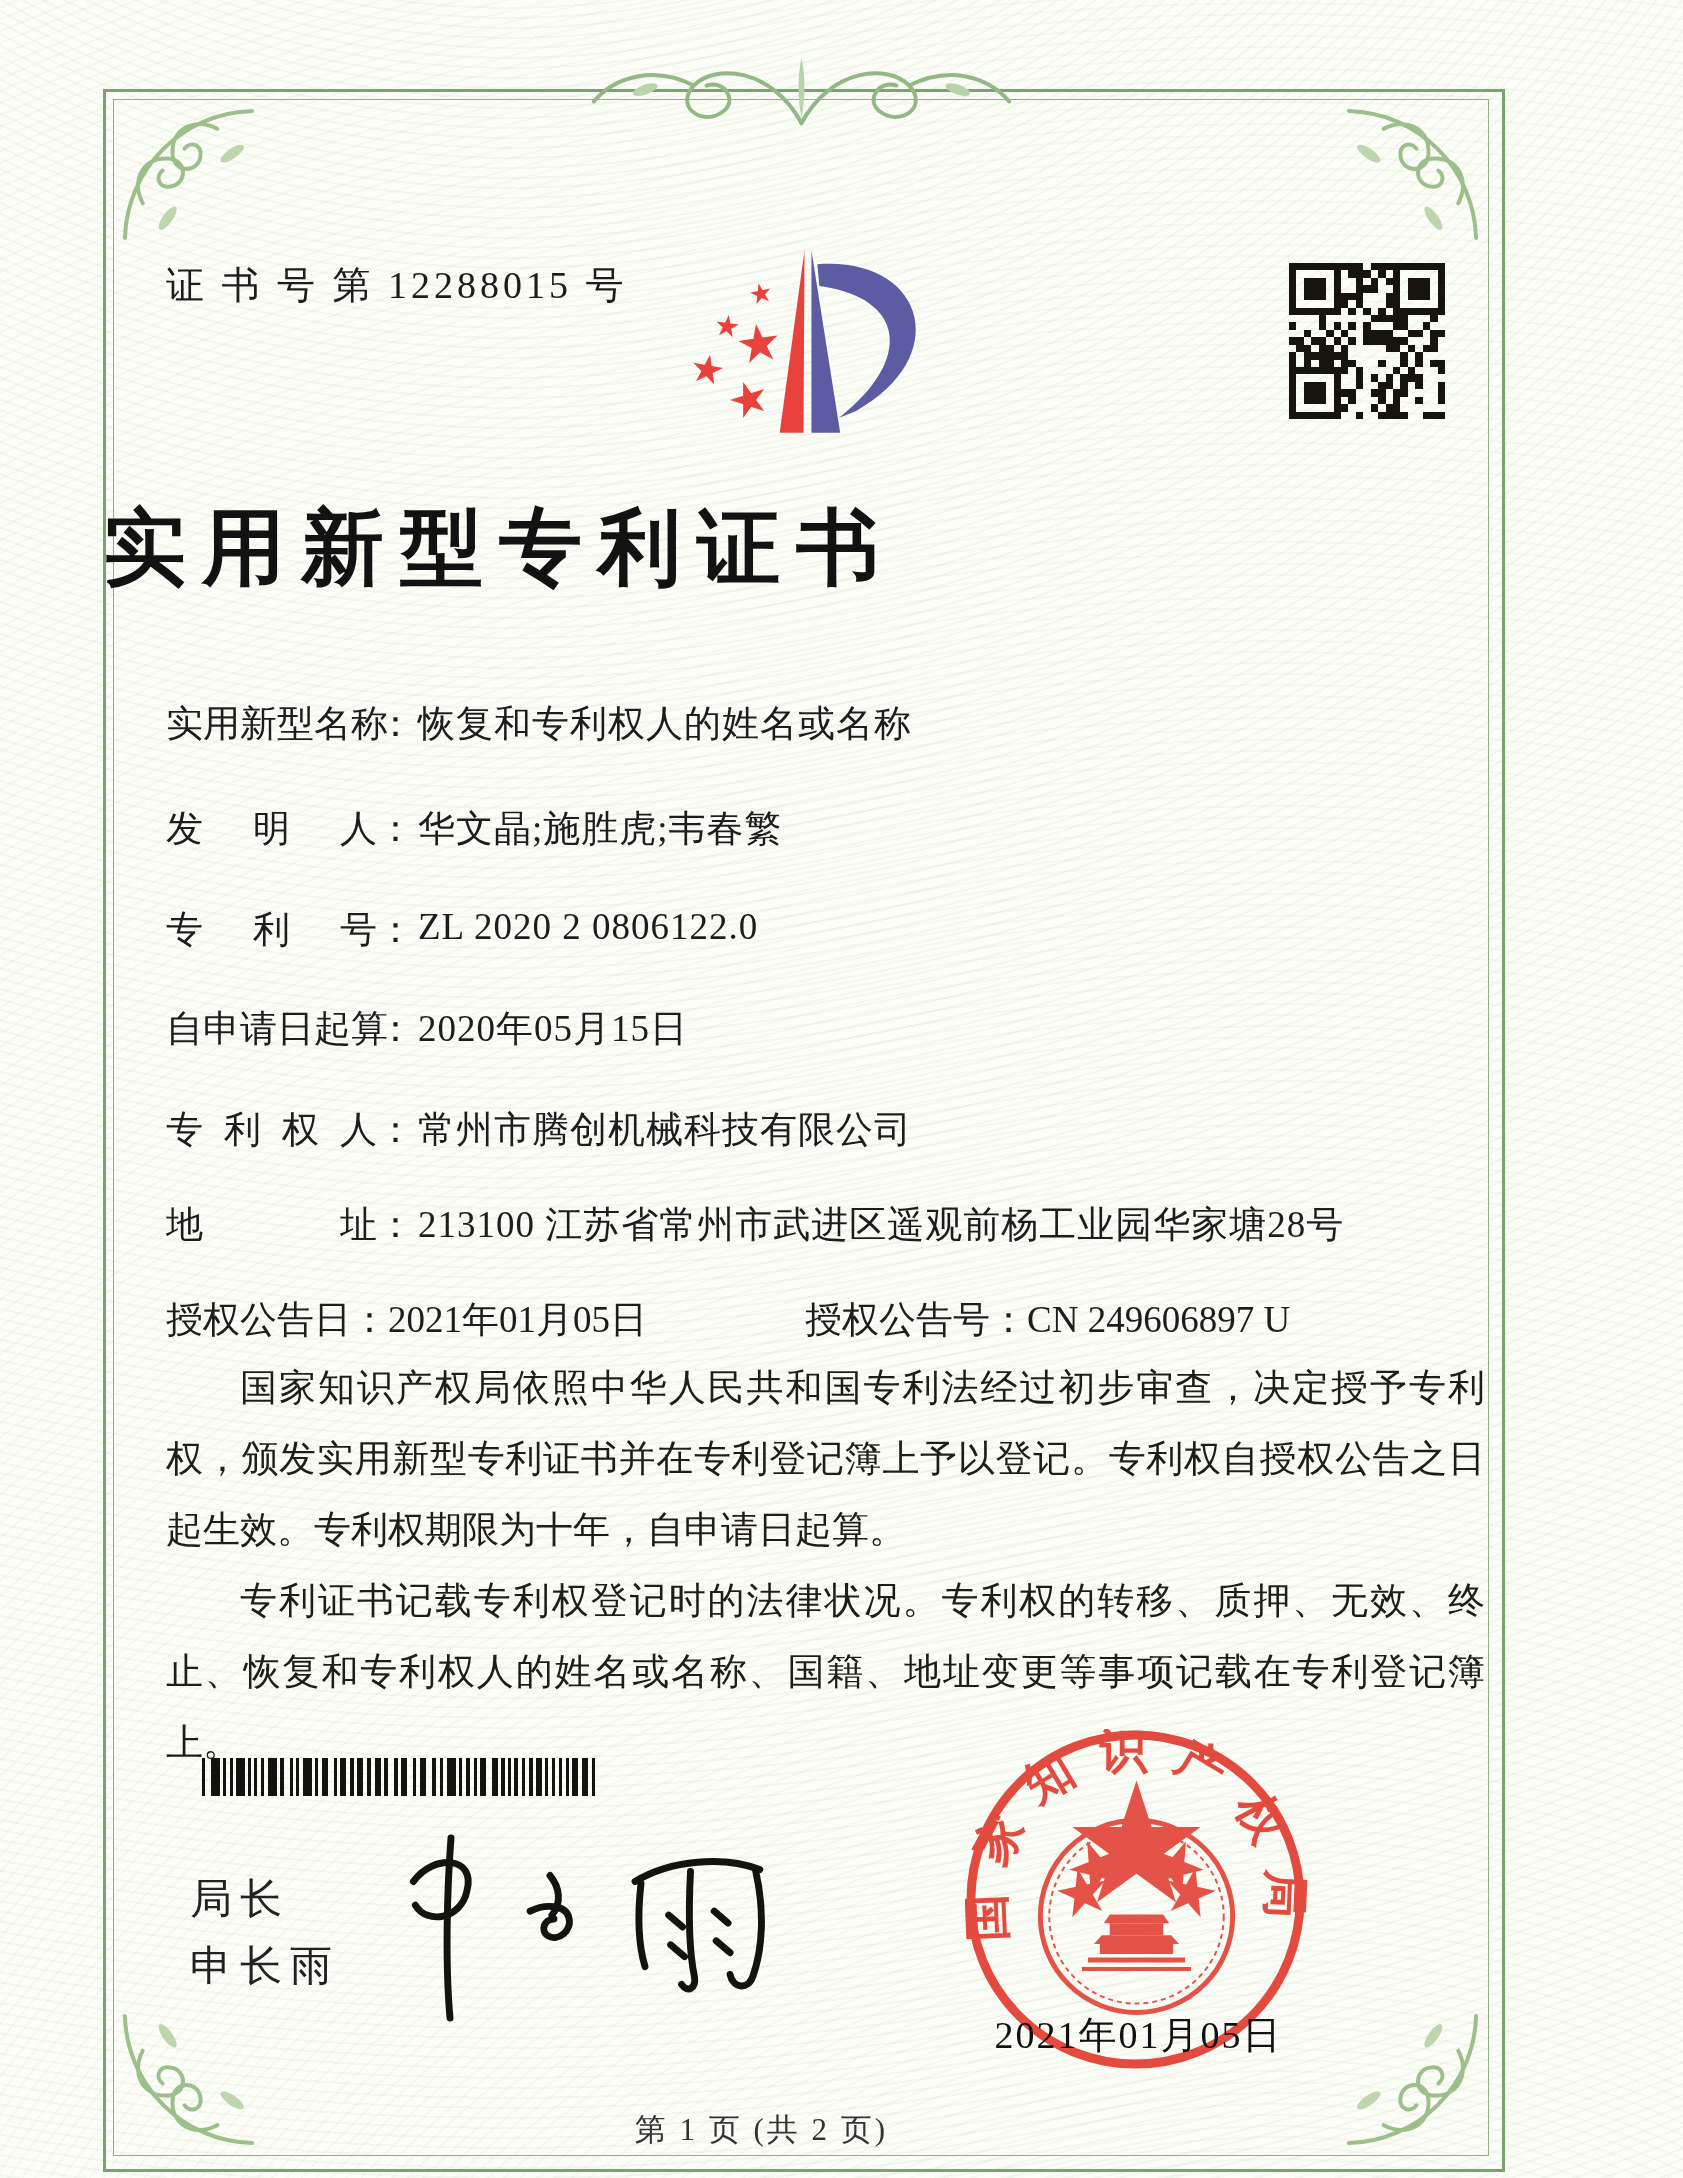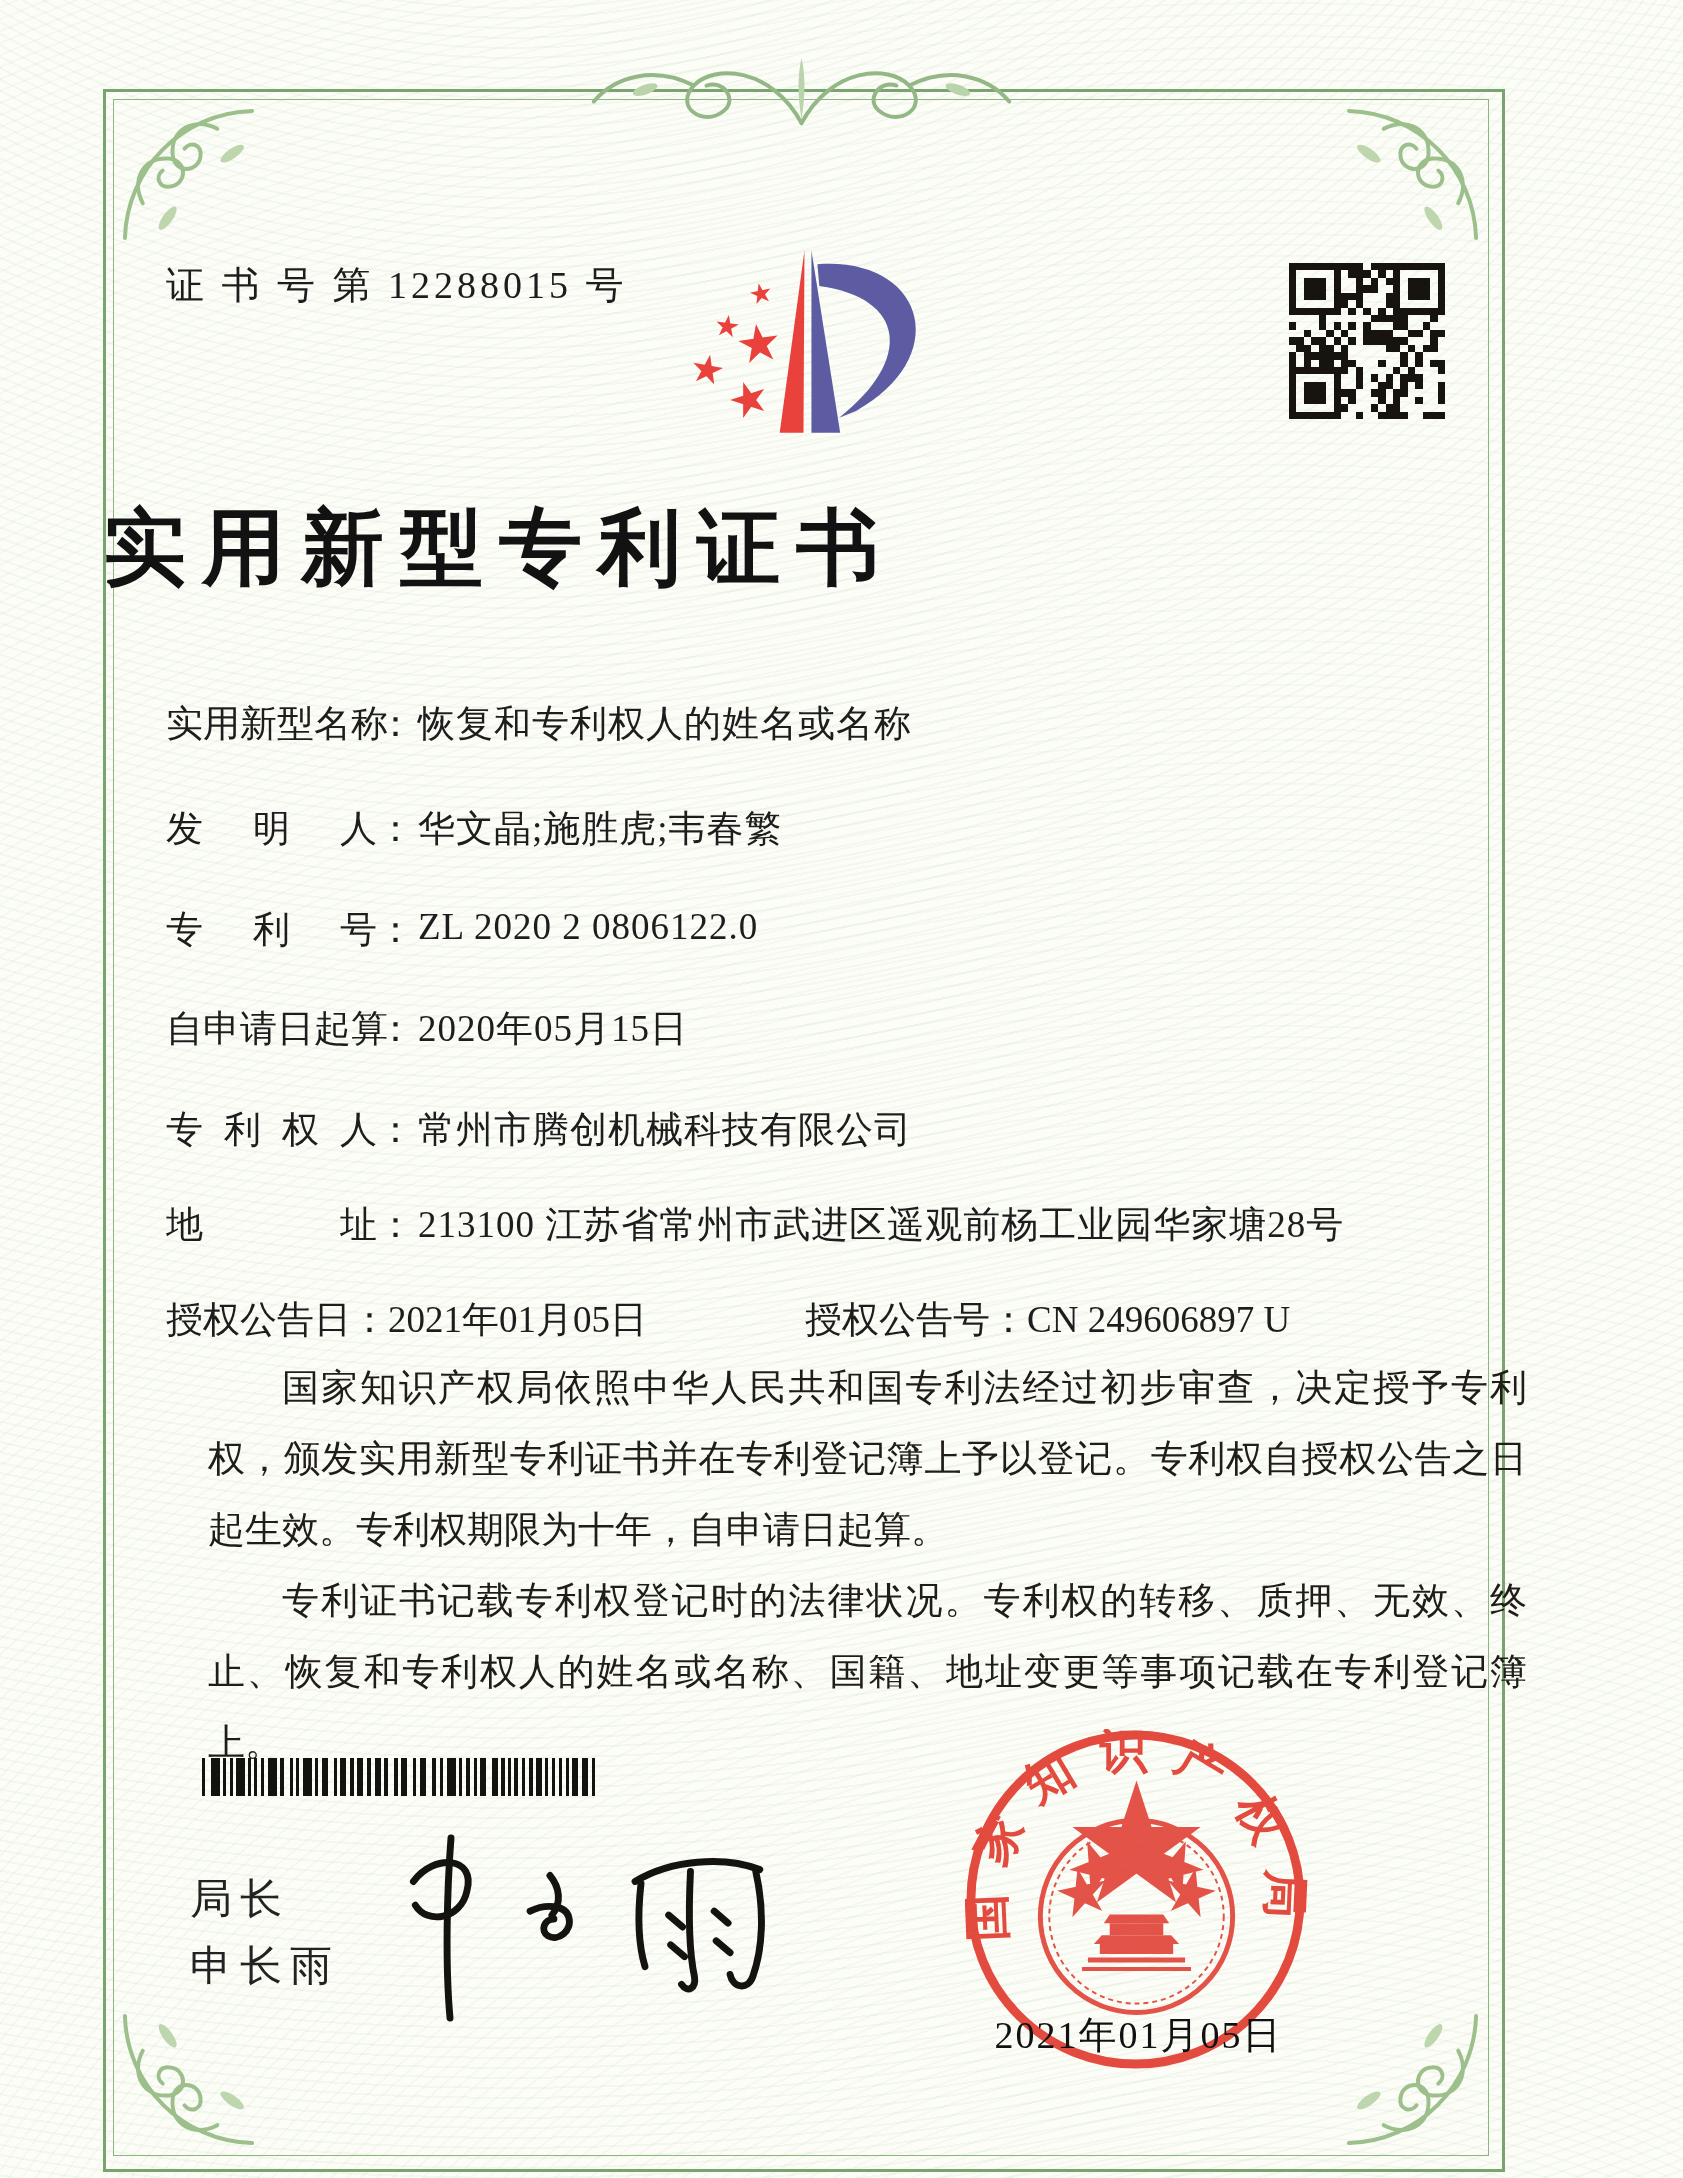--- a/index.html
+++ b/index.html
@@ -33,21 +33,21 @@
 
   .field-row{left:166px;width:1327px;height:51px;font-size:37px;white-space:nowrap;}
   .flabel{display:inline-block;width:211px;text-align:justify;text-align-last:justify;vertical-align:top;}
   .colon{display:inline-block;vertical-align:top;}
   .fvalue{display:inline-block;vertical-align:top;letter-spacing:1px;padding-left:4px;}
 
   .grant-row{left:166px;top:1295px;width:1327px;font-size:37px;white-space:nowrap;}
   .grant-no-group{position:absolute;left:639px;top:0;white-space:nowrap;}
 
   .body-text{left:166px;top:1352px;width:1319px;font-size:37px;line-height:71px;
-    text-align:justify;color:#201d18;margin-left:42px;}
+    text-align:justify;color:#201d18;}
   .body-text p{margin:0;text-indent:2em;}
 
   .barcode{left:202px;top:1758px;width:408px;height:38px;}
   .barcode rect{fill:#14120f;}
 
   .director-title{left:190px;top:1871px;font-size:42px;letter-spacing:8px;
     font-family:"Liberation Sans","DejaVu Sans",sans-serif;font-weight:400;color:#222;}
   .director-name{left:190px;top:1938px;font-size:42px;letter-spacing:8px;
     font-family:"Liberation Sans","DejaVu Sans",sans-serif;font-weight:500;color:#222;}
 
@@ -497,14 +497,15 @@
         <path d="M 146,196 h 54 v 12 h -54 z" stroke="none"></path>
         <path d="M 130,217 L 216,217 L 208,208 L 138,208 Z" stroke="none"></path>
         <path d="M 136,217 h 74 v 10 h -74 z" stroke="none"></path>
         <path d="M 124,233 h 98" stroke-width="5" fill="none"></path>
         <path d="M 118,242 h 110" stroke-width="4" fill="none"></path>
       </g>
     </g>
   </svg>
   <div class="layer seal-date">2021年01月05日</div>
 
+  <div class="layer footer">第 1 页 (共 2 页)</div>
 </div>
 
 
 </body></html>

